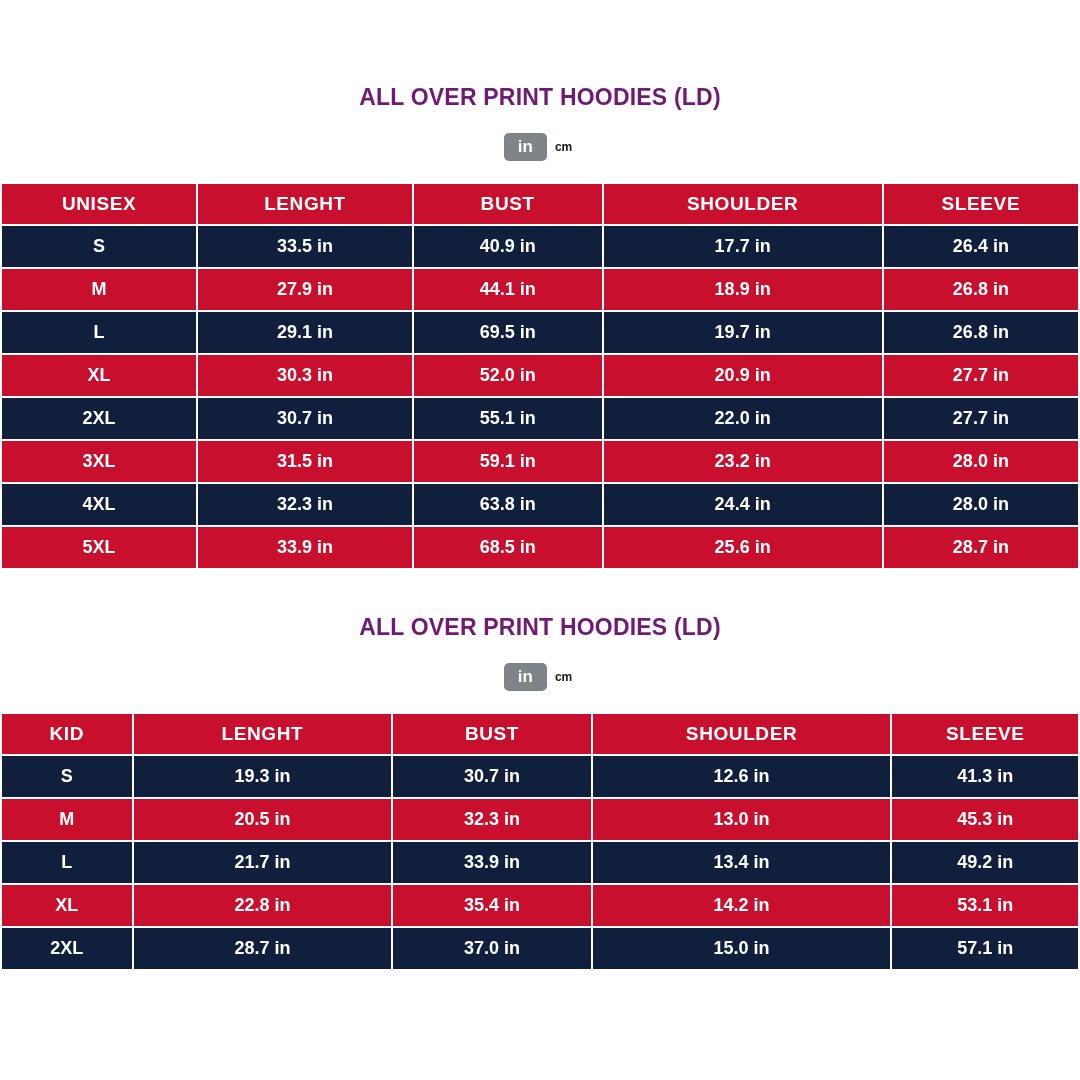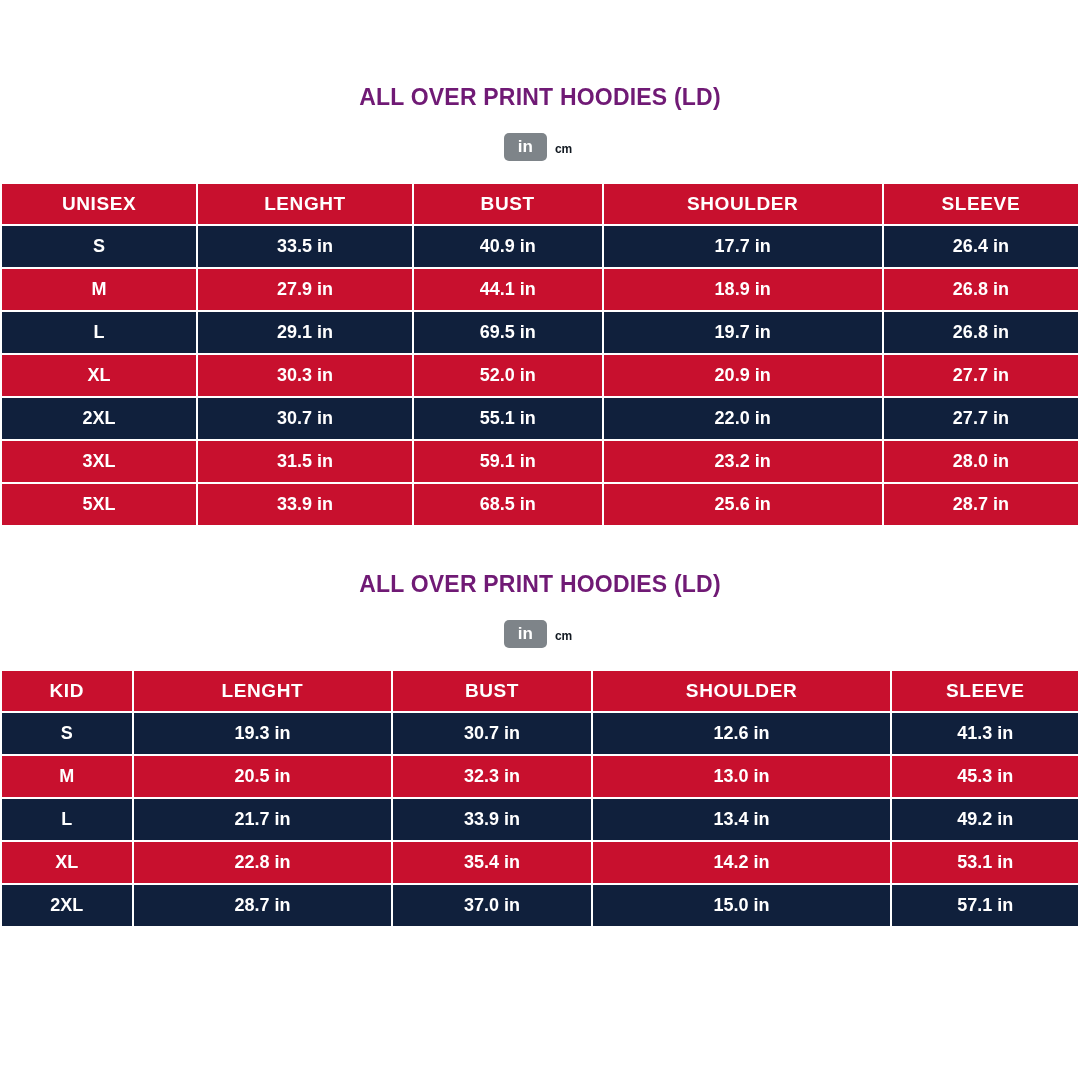--- a/index.html
+++ b/index.html
@@ -24,21 +24,21 @@
   .section-title {
     text-align: center;
     font-size: 23px;
     font-weight: bold;
     color: #701a75;
     letter-spacing: 0.2px;
   }
   .unit-toggle {
     display: flex;
     justify-content: center;
-    align-items: flex-end;
+    align-items: center;
     gap: 4px;
   }
   .unit-btn {
     display: inline-block;
     font-size: 17px;
     font-weight: bold;
     color: #ffffff;
     background: #7e8489;
     border-radius: 5px;
     padding: 5px 14px 6px 14px;
@@ -168,20 +168,27 @@
           <td>22.0 in</td>
           <td>27.7 in</td>
         </tr>
         <tr class="row-red">
           <td>3XL</td>
           <td>31.5 in</td>
           <td>59.1 in</td>
           <td>23.2 in</td>
           <td>28.0 in</td>
         </tr>
+        <tr class="row-dark">
+          <td>4XL</td>
+          <td>32.3 in</td>
+          <td>63.8 in</td>
+          <td>24.4 in</td>
+          <td>28.0 in</td>
+        </tr>
         <tr class="row-red">
           <td>5XL</td>
           <td>33.9 in</td>
           <td>68.5 in</td>
           <td>25.6 in</td>
           <td>28.7 in</td>
         </tr>
       </tbody>
     </table>
   </div>

